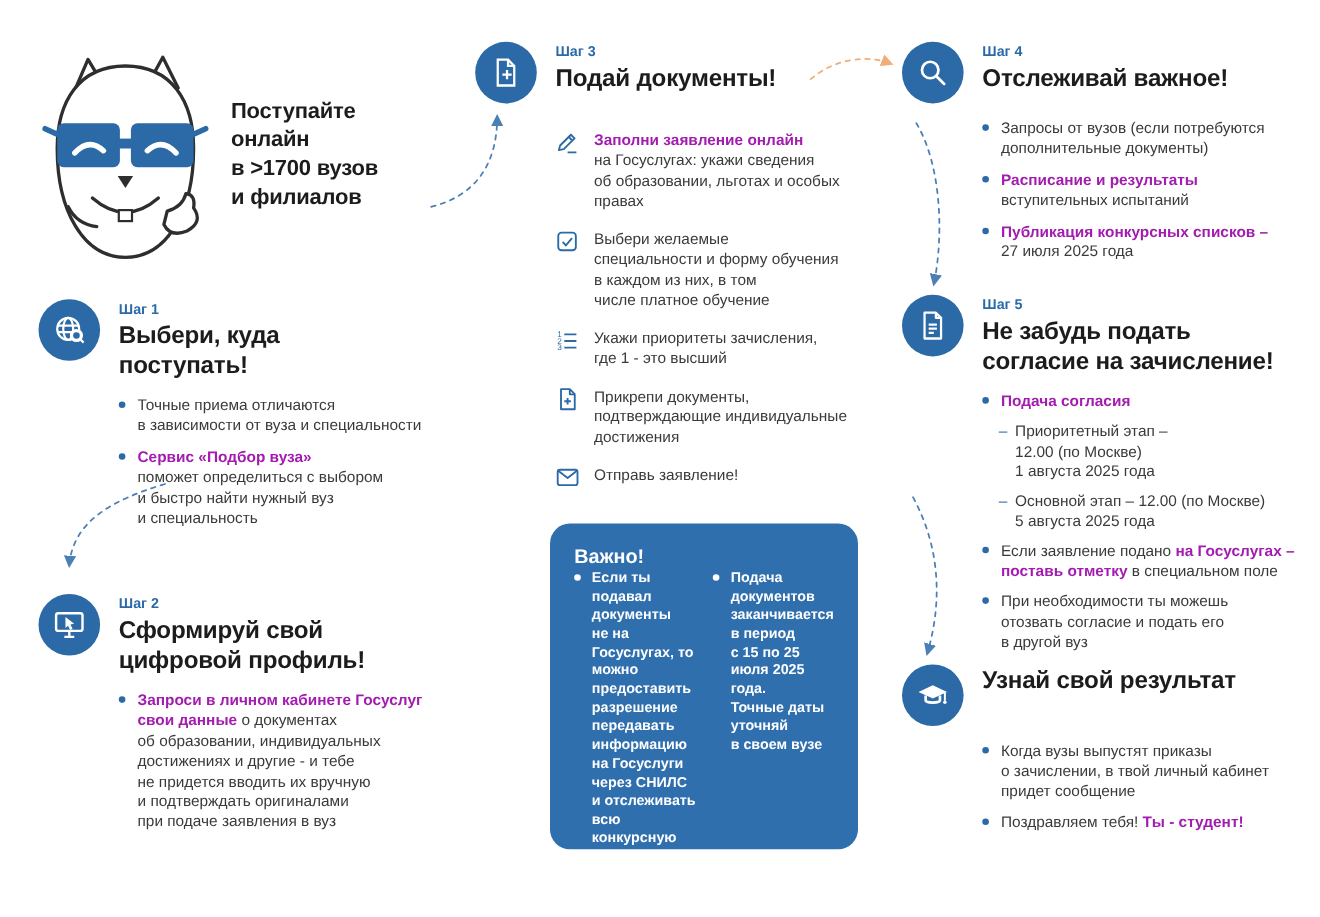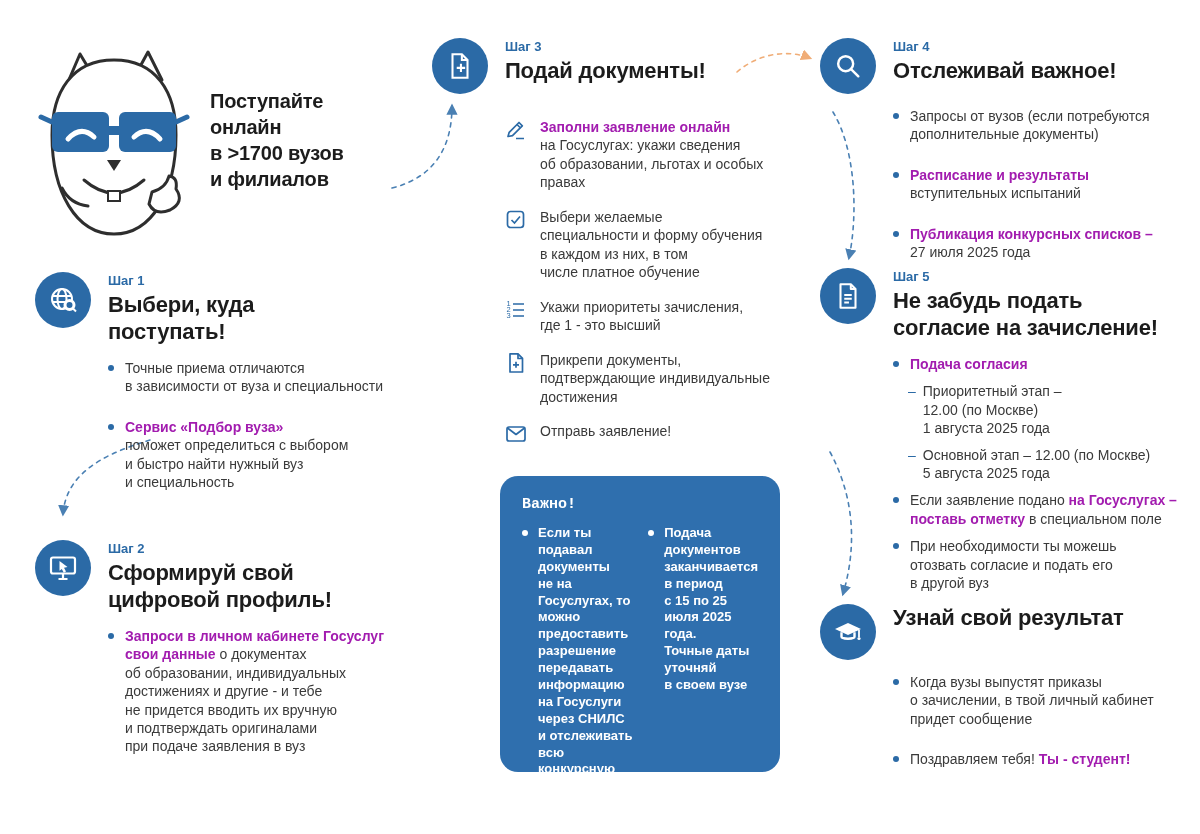--- a/index.html
+++ b/index.html
@@ -22,38 +22,38 @@
   .step-icon {
     width:56px; height:56px; border-radius:50%; background:var(--accent);
     flex:0 0 56px; display:flex; align-items:center; justify-content:center;
   }
   .step-col { padding-top:1px; }
   .step-label { color:var(--accent); font-weight:700; font-size:13px; margin-bottom:4px; }
   .step-heading {
     font-weight:700; font-size:22px; line-height:1.22; color:var(--head);
     white-space:pre-line; letter-spacing:-0.2px;
   }
-  .bullets { margin-top:13px; margin-left:73px; display:flex; flex-direction:column; gap:22px; }
+  .bullets { margin-top:13px; margin-left:73px; display:flex; flex-direction:column; gap:10px; }
   .bullets.tight { gap:9px; }
   .bullet { display:flex; gap:11px; }
   .dot { width:6px; height:6px; border-radius:50%; background:var(--accent); margin-top:6px; flex:0 0 6px; }
   .btext { font-size:14px; line-height:1.32; color:var(--body); white-space:pre-line; }
   .b { font-weight:700; color:#a21caf; }
   .mitems { margin-top:24px; margin-left:72px; display:flex; flex-direction:column; gap:16px; }
   .mitem { display:flex; gap:12px; }
   .micon { flex:0 0 24px; width:24px; height:24px; color:var(--accent); }
   .micon svg { display:block; }
   .stages { margin-left:15px; display:flex; flex-direction:column; gap:8px; }
   .stage { display:flex; gap:7px; }
   .dash { color:var(--accent); font-size:14px; line-height:1.32; }
   .important {
     position:absolute; left:500px; top:476px; width:280px; height:296px;
     background:var(--box); border-radius:18px; padding:20px 22px; color:#ffffff; overflow:hidden;
   }
-  .imp-title { font-size:15px; font-weight:700; margin-bottom:12px;font-family:Liberation Mono, monospace; }
+  .imp-title { font-size:18px; font-weight:700; margin-bottom:0; }
   .ibullets { display:flex; gap:12px; }
   .ibullet { display:flex; gap:10px; }
   .idot { width:6px; height:6px; border-radius:50%; background:#ffffff; margin-top:5px; flex:0 0 6px; }
   .itext { font-size:13px; font-weight:700; line-height:1.3; white-space:pre-line; color:#ffffff; }
 </style>
 </head>
 <body>
 
 <div class="canvas">
 

